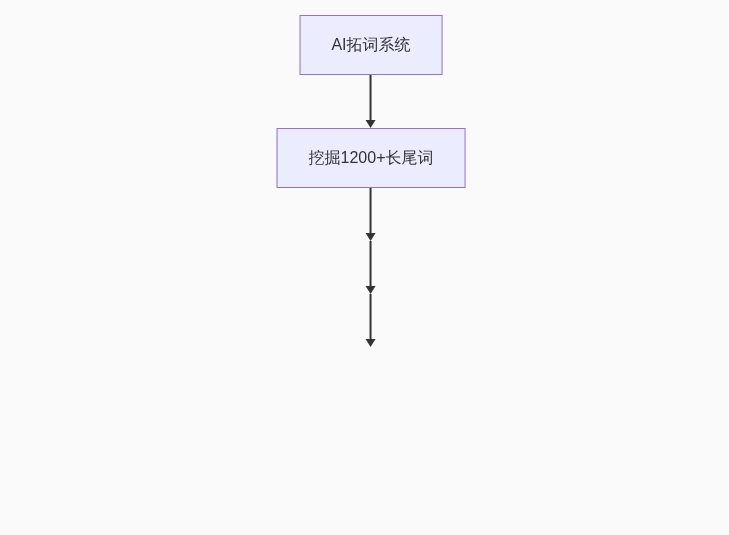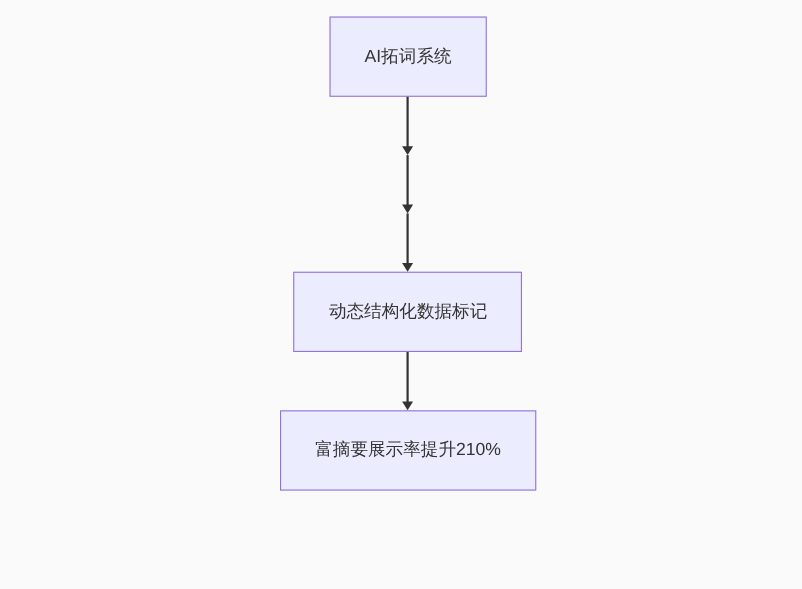--- a/index.html
+++ b/index.html
@@ -21,21 +21,21 @@
     left: 371px;
     transform: translateX(-50%);
     display: flex;
     flex-direction: column;
     align-items: center;
   }
   .flow-node {
     display: inline-flex;
     align-items: center;
     justify-content: center;
-    height: 73px;
+    height: 60px;
     padding: 0 31px;
     background: #ECECFF;
     border: 1px solid #9370DB;
     color: #333333;
     font-size: 16px;
     line-height: 1;
     white-space: nowrap;
     flex: none;
   }
   .flow-connector {
@@ -70,34 +70,33 @@
 
 <div class="flowchart">
 
   <div class="flow-node">AI拓词系统</div>
 
   <div class="flow-connector">
     <div class="edge-line"></div>
     <div class="edge-arrowhead"></div>
   </div>
 
+  <div class="flow-node">挖掘1200+长尾词</div>
 
   <div class="flow-connector">
     <div class="edge-line"></div>
     <div class="edge-arrowhead"></div>
   </div>
 
 
   <div class="flow-connector">
     <div class="edge-line"></div>
     <div class="edge-arrowhead"></div>
   </div>
 
-  <div class="flow-node">动态结构化数据标记</div>
 
   <div class="flow-connector">
     <div class="edge-line"></div>
     <div class="edge-arrowhead"></div>
   </div>
 
-  <div class="flow-node">富摘要展示率提升210%</div>
 
 </div>
 
 </body></html>

